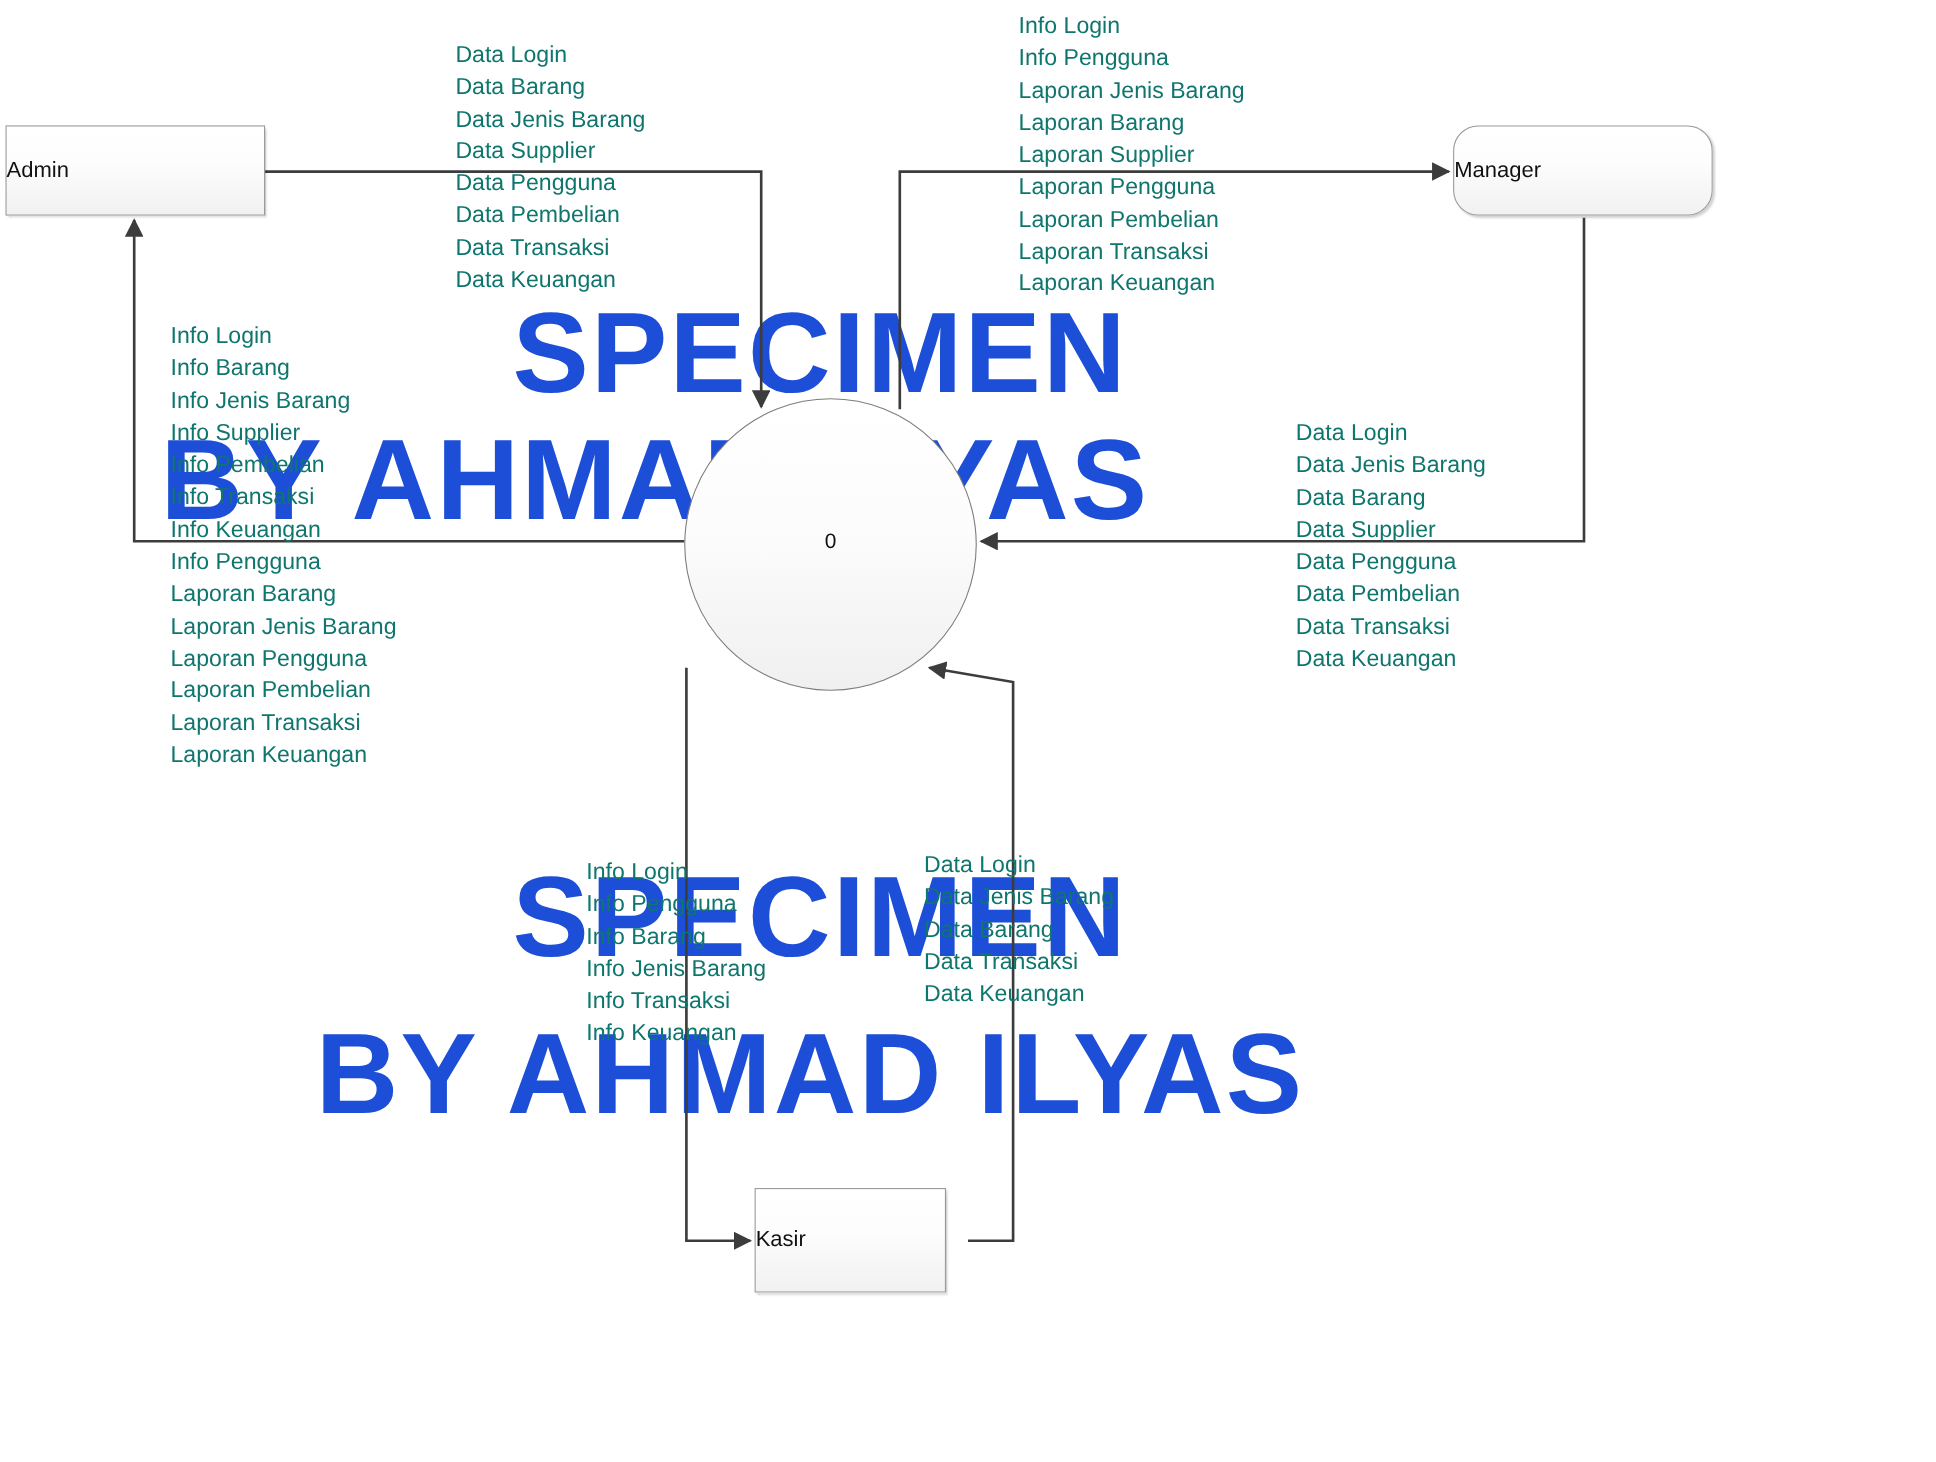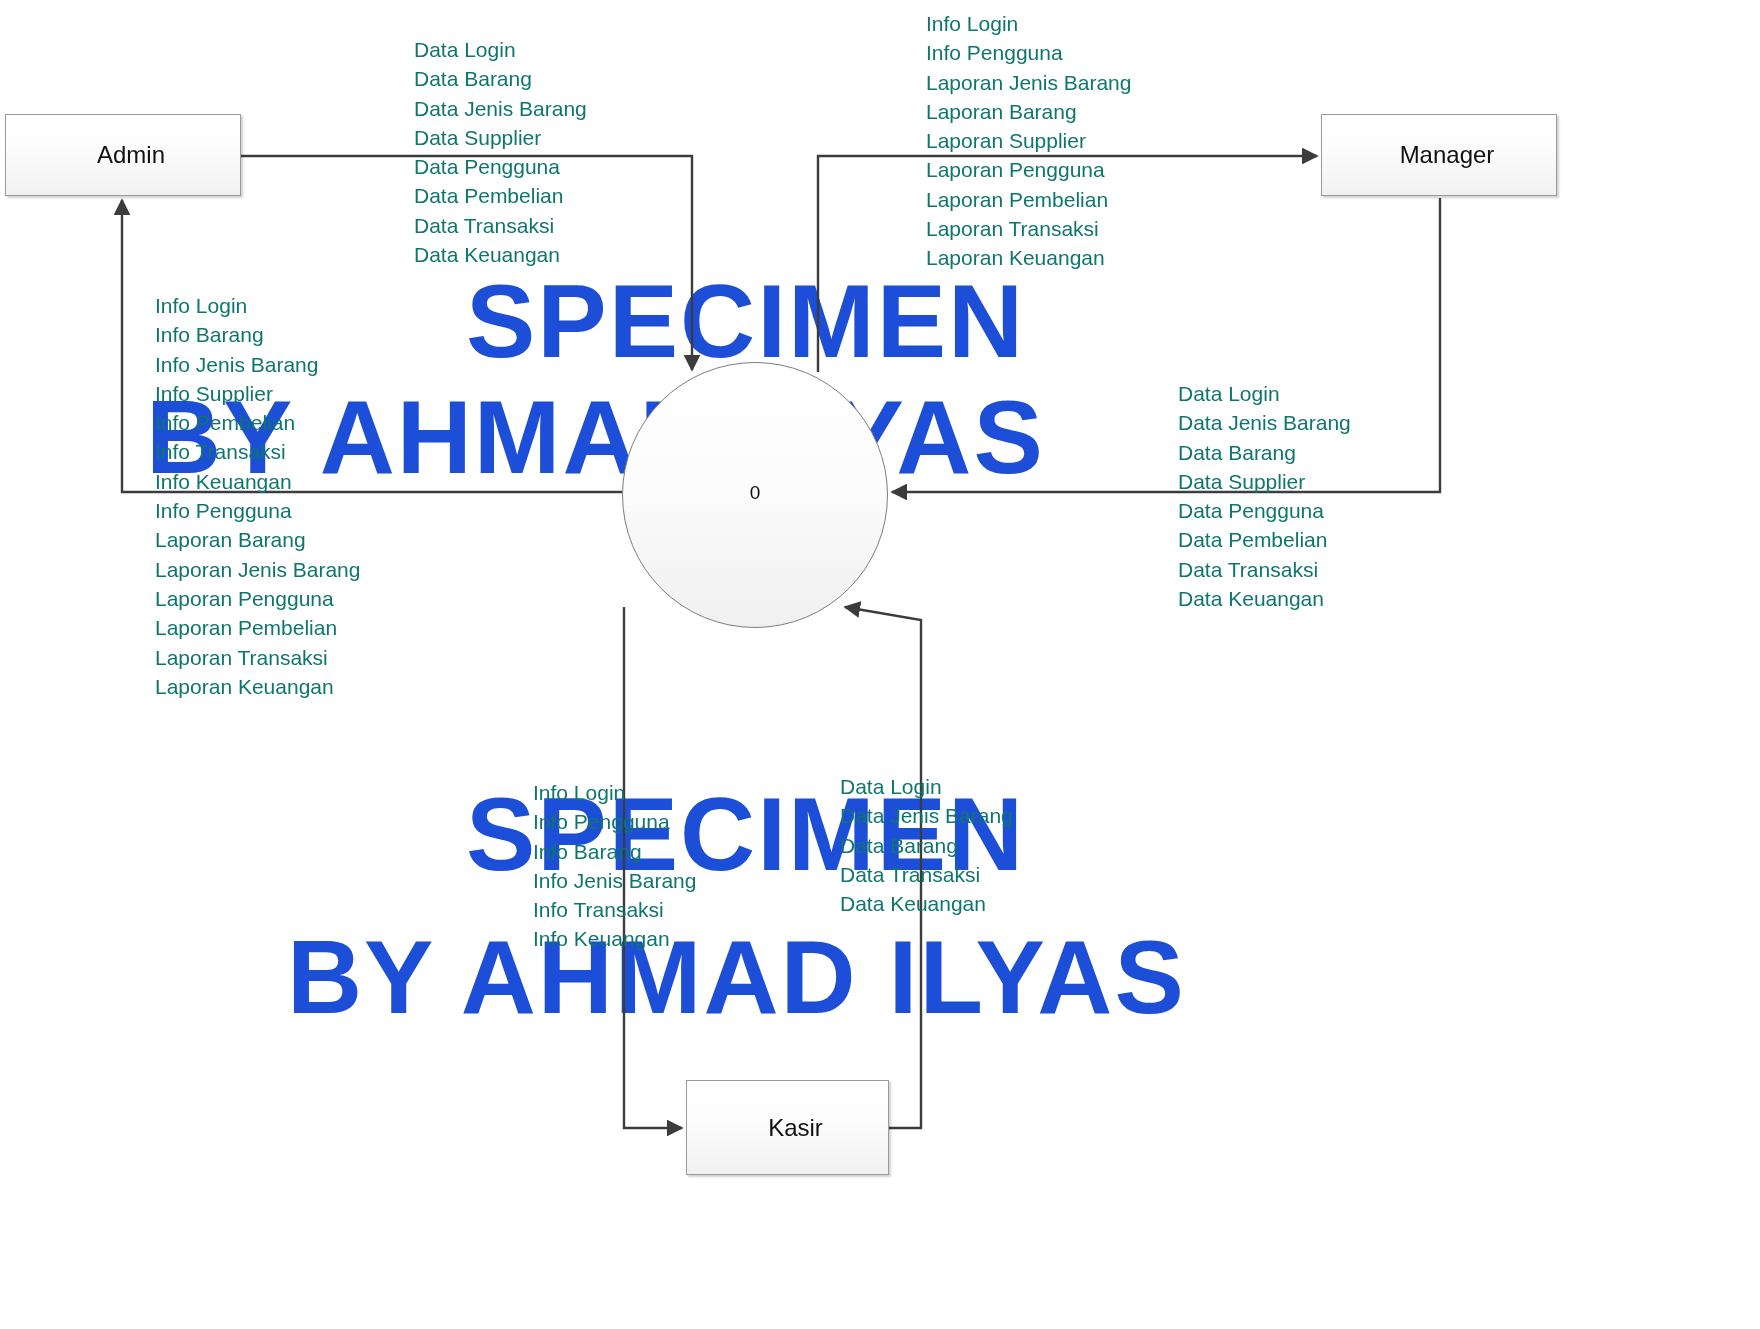--- a/index.html
+++ b/index.html
@@ -36,28 +36,27 @@
 
   
   .entity {
     position: absolute;
     box-sizing: border-box;
     border: 1px solid #9a9a9a;
     background: linear-gradient(to bottom, #ffffff 0%, #fdfdfd 40%, #f1f1f1 100%);
     box-shadow: 2px 2px 2px rgba(0,0,0,0.18);
     display: flex;
     align-items: center;
-    justify-content: center;
-    font-size: 24px;
+    justify-content: flex-start;
+    font-size: 20px;
     color: #111111;
-    padding-left: 16px;
   }
   #entity-admin   { left: 5px;    top: 114px;  width: 236px; height: 82px; }
-  #entity-manager { left: 1321px; top: 114px;  width: 236px; height: 82px; }
-  #entity-kasir   { left: 686px;  top: 1080px; width: 203px; height: 95px; }
+  #entity-manager { left: 1321px; top: 114px;  width: 236px; height: 82px; border-radius: 23px; }
+  #entity-kasir   { left: 686px;  top: 1080px; width: 174px; height: 95px; }
 
   
   #process-circle {
     position: absolute;
     left: 622px;
     top: 362px;
     width: 266px;
     height: 266px;
     border-radius: 50%;
     box-sizing: border-box;

